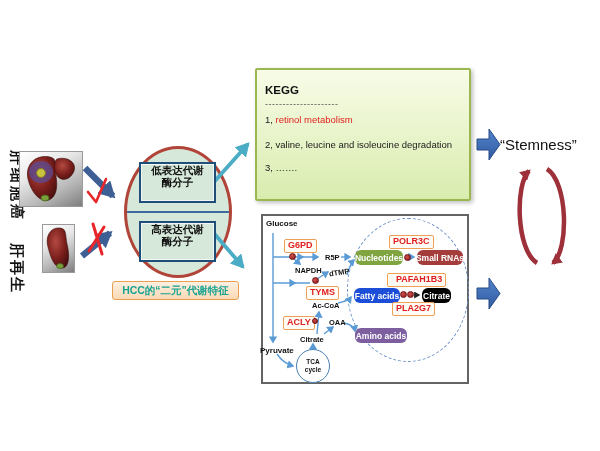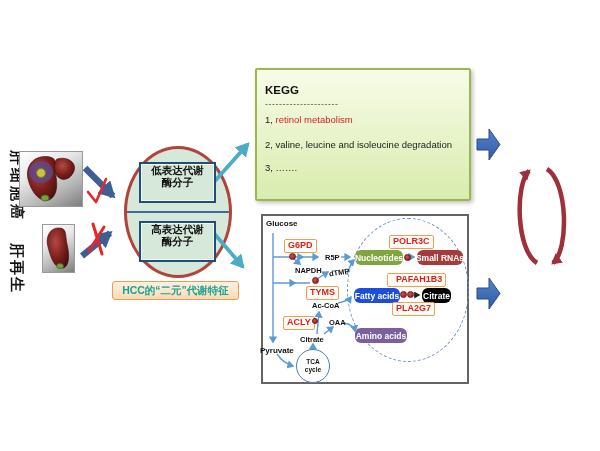--- a/index.html
+++ b/index.html
@@ -146,20 +146,21 @@
   <div class="prod" style="left:422px;top:288px;width:29px;height:15px;background:#000;">Citrate</div>
   <div class="prod" style="left:355px;top:328px;width:52px;height:15px;background:#7d5fa0;">Amino acids</div>
 
   <div class="dot" style="left:289px;top:253px;width:7px;height:7px;"></div>
   <div class="dot" style="left:312px;top:277px;width:7px;height:7px;"></div>
   <div class="dot" style="left:312px;top:318px;width:6px;height:6px;"></div>
   <div class="dot" style="left:404px;top:254px;width:7px;height:7px;"></div>
   <div class="dot" style="left:400px;top:291px;width:7px;height:7px;"></div>
   <div class="dot" style="left:407px;top:291px;width:7px;height:7px;"></div>
 
+  <div class="quote-label" style="left:500px;top:136px;">“Stemness”</div>
 
   <svg id="overlay">
     <defs>
       <marker id="mB" markerWidth="6" markerHeight="6" refX="4" refY="3" orient="auto">
           <path d="M0,0 L5,3 L0,6 Z" fill="#5b9bd5"></path>
         </marker>
       <marker id="mC" markerWidth="4" markerHeight="4" refX="3" refY="2" orient="auto">
           <path d="M0,0 L3.6,2 L0,4 Z" fill="#4bacc6"></path>
         </marker>
       <marker id="mS" markerWidth="2.8" markerHeight="2.8" refX="2" refY="1.4" orient="auto">

